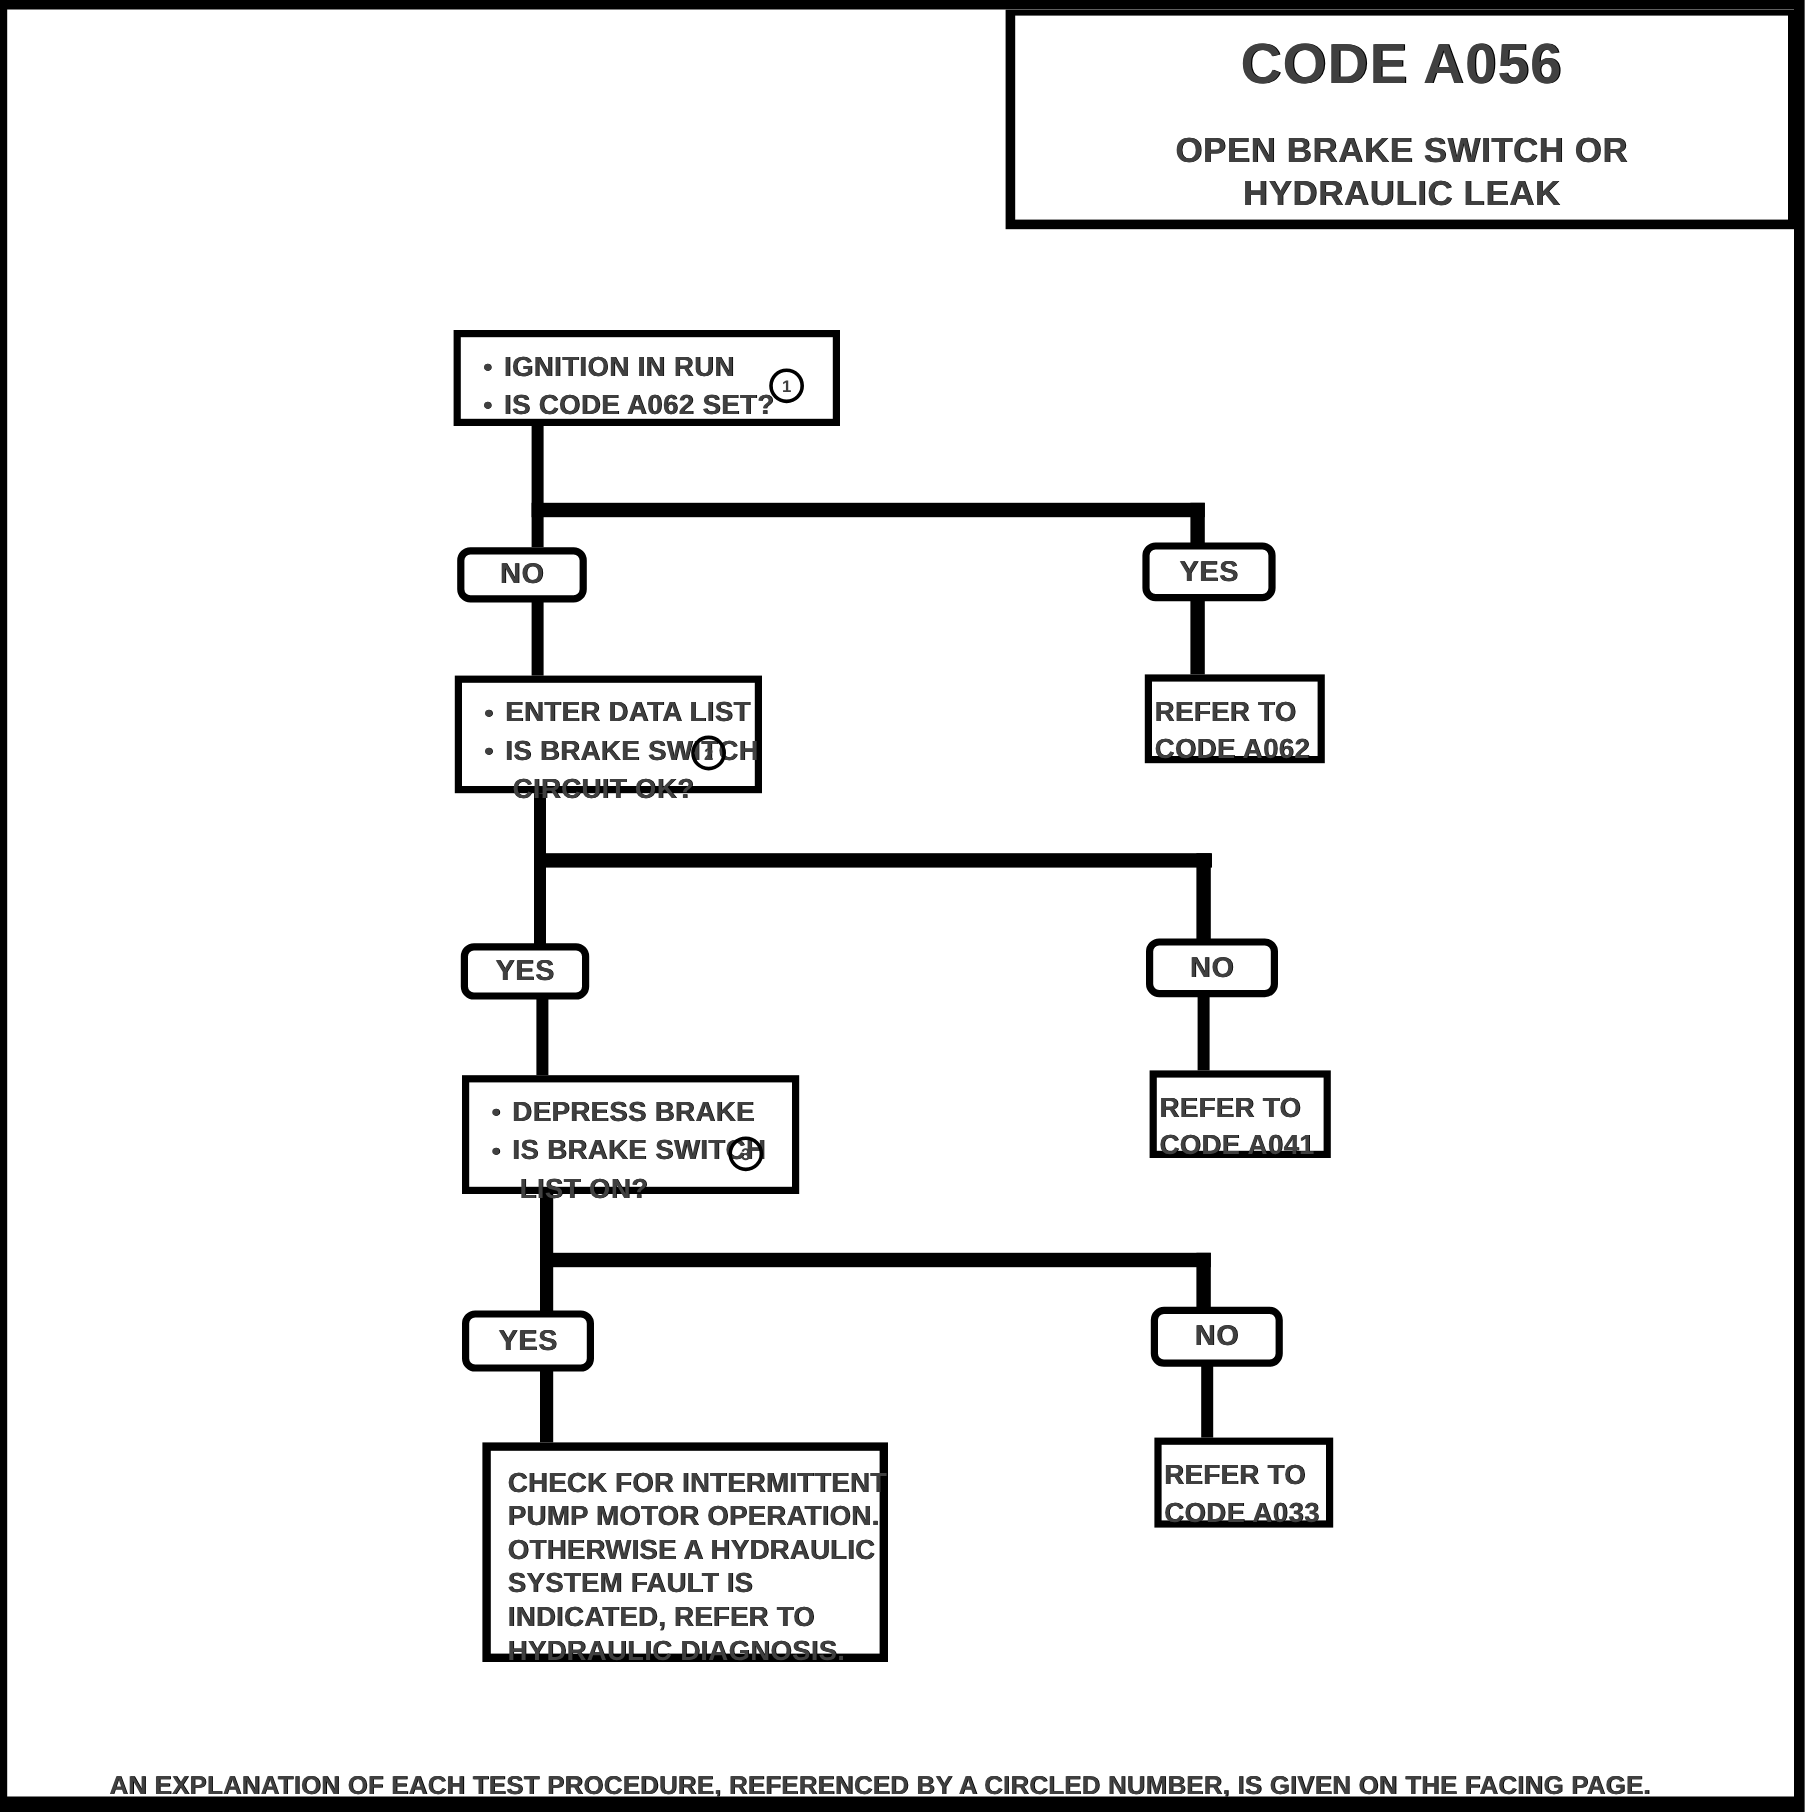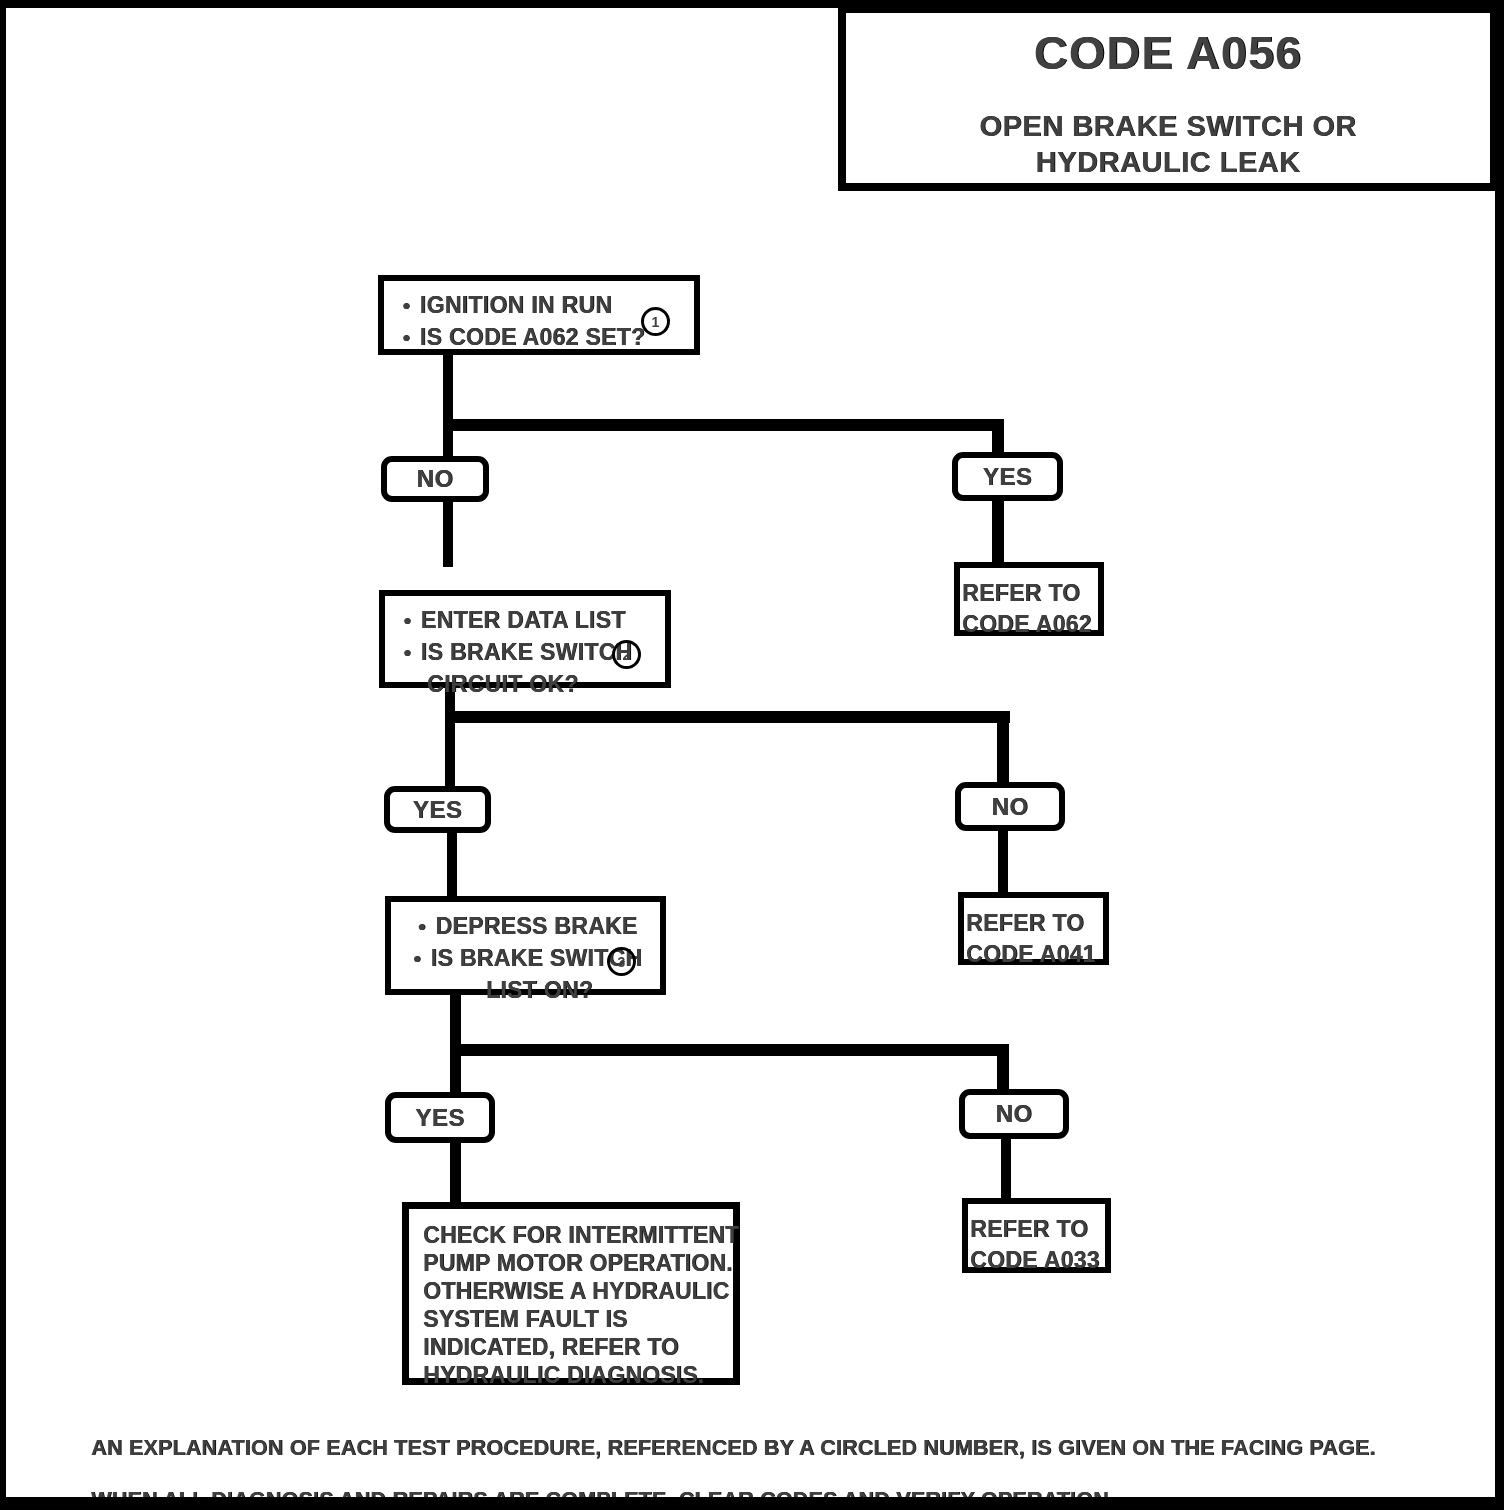--- a/index.html
+++ b/index.html
@@ -73,20 +73,21 @@
     padding:12px 10px 0 14px;
     font-size:23px;line-height:28px;letter-spacing:0.2px;
     white-space:nowrap;
     text-shadow:0.6px 0 0 #000;
   }
   .footnote{
     position:absolute;left:85px;
     font-size:21.5px;font-weight:bold;letter-spacing:0.2px;
     white-space:nowrap;
     text-shadow:0.7px 0 0 #000;
+    margin-top:40px;
   }
 </style>
 </head>
 <body>
 
 <div class="page">
 
   <div class="box title-box" style="left:832px;top:-3px;width:660px;height:186px;">
     <div class="code-title">CODE A056</div>
     <div class="subtitle">
@@ -120,36 +121,36 @@
   </div>
 
   <div class="box branch" style="left:375px;top:448px;width:108px;height:46px;">NO</div>
   <div class="box branch" style="left:946px;top:444px;width:111px;height:49px;">YES</div>
 
   <div class="box refer" style="left:948px;top:554px;width:150px;height:74px;">
     <div>REFER TO</div>
     <div>CODE A062</div>
   </div>
 
-  <div class="box qbox" style="left:373px;top:582px;width:292px;height:98px;">
+  <div class="box qbox" style="left:373px;top:555px;width:256px;height:98px;">
     <div class="qline"><span class="bullet">●</span><span>ENTER DATA LIST</span></div>
     <div class="qline"><span class="bullet">●</span><span>IS BRAKE SWITCH</span></div>
     <div class="qline indent">CIRCUIT OK?</div>
     <div class="circnum">2</div>
   </div>
 
   <div class="box branch" style="left:378px;top:778px;width:107px;height:47px;">YES</div>
   <div class="box branch" style="left:949px;top:774px;width:110px;height:49px;">NO</div>
 
   <div class="box refer" style="left:952px;top:884px;width:151px;height:73px;">
     <div>REFER TO</div>
     <div>CODE A041</div>
   </div>
 
-  <div class="box qbox" style="left:379px;top:888px;width:281px;height:99px;text-align:center;">
+  <div class="box qbox" style="left:379px;top:888px;width:281px;height:99px;">
     <div class="qline"><span class="bullet">●</span><span>DEPRESS BRAKE</span></div>
     <div class="qline"><span class="bullet">●</span><span>IS BRAKE SWITCH</span></div>
     <div class="qline indent">LIST ON?</div>
     <div class="circnum">3</div>
   </div>
 
   <div class="box branch" style="left:379px;top:1084px;width:110px;height:51px;">YES</div>
   <div class="box branch" style="left:953px;top:1081px;width:110px;height:50px;">NO</div>
 
   <div class="box refer" style="left:956px;top:1190px;width:149px;height:75px;">

